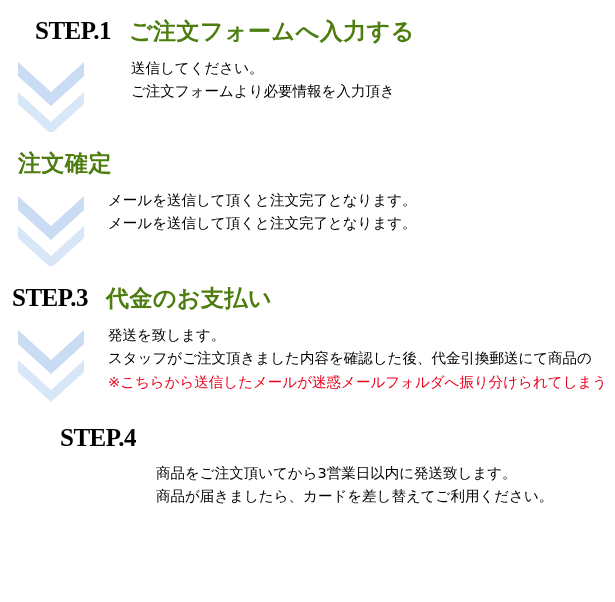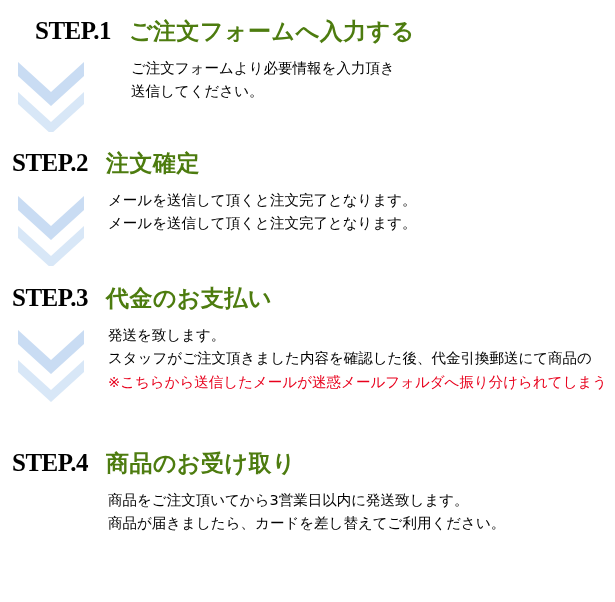--- a/index.html
+++ b/index.html
@@ -77,21 +77,21 @@
     pointer-events: none;
   }
   .arrows svg {
     display: block;
   }
 
   
   #block1 { position: absolute; top: 16px; left: 0; margin-left: 23px; }
   #block2 { position: absolute; top: 148px; left: 0; }
   #block3 { position: absolute; top: 283px; left: 0; }
-  #block4 { position: absolute; top: 448px; left: 0; }
+  #block4 { position: absolute; top: 424px; left: 0; padding-left: 48px; }
 
   #arrows1 { top: 62px; }
   #arrows2 { top: 196px; }
   #arrows3 { top: 330px; }
 </style>
 </head>
 <body>
 
 <div class="page">
 
@@ -115,28 +115,27 @@
       <polygon points="0,30 33,60 66,30 66,42 33,72 0,42" fill="#d8e7f7"></polygon>
     </svg>
   </div>
 
   <div class="step-block" id="block1">
     <div class="step-head">
       <span class="step-label">STEP.1</span>
       <span class="step-title">ご注文フォームへ入力する</span>
     </div>
     <div class="step-body">
+      <span class="ln">送信してください。</span>
       <span class="ln">ご注文フォームより必要情報を入力頂き</span>
-      <span class="ln">送信してください。</span>
     </div>
   </div>
 
   <div class="step-block" id="block2">
     <div class="step-head">
-      <span class="step-label">STEP.2</span>
       <span class="step-title">注文確定</span>
     </div>
     <div class="step-body">
       <span class="ln">メールを送信して頂くと注文完了となります。</span>
       <span class="ln">メールを送信して頂くと注文完了となります。</span>
     </div>
   </div>
 
   <div class="step-block" id="block3">
     <div class="step-head">
@@ -146,21 +145,20 @@
     <div class="step-body">
       <span class="ln">発送を致します。</span>
       <span class="ln">スタッフがご注文頂きました内容を確認した後、代金引換郵送にて商品の</span>
       <span class="ln note">※こちらから送信したメールが迷惑メールフォルダへ振り分けられてしまう</span>
     </div>
   </div>
 
   <div class="step-block" id="block4">
     <div class="step-head">
       <span class="step-label">STEP.4</span>
-      <span class="step-title">商品のお受け取り</span>
     </div>
     <div class="step-body">
       <span class="ln">商品をご注文頂いてから3営業日以内に発送致します。</span>
       <span class="ln">商品が届きましたら、カードを差し替えてご利用ください。</span>
     </div>
   </div>
 
 </div>
 
 </body></html>

